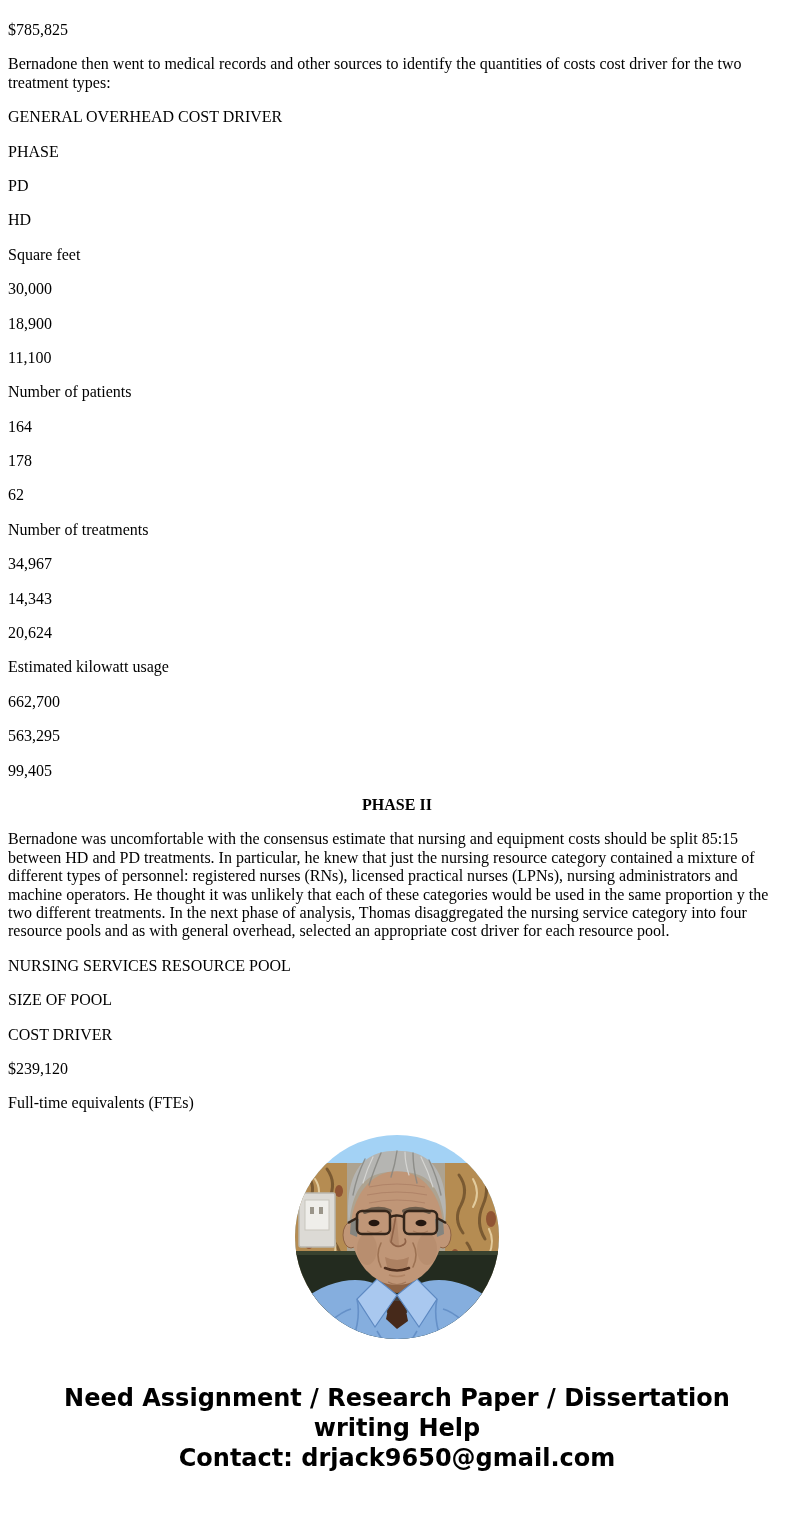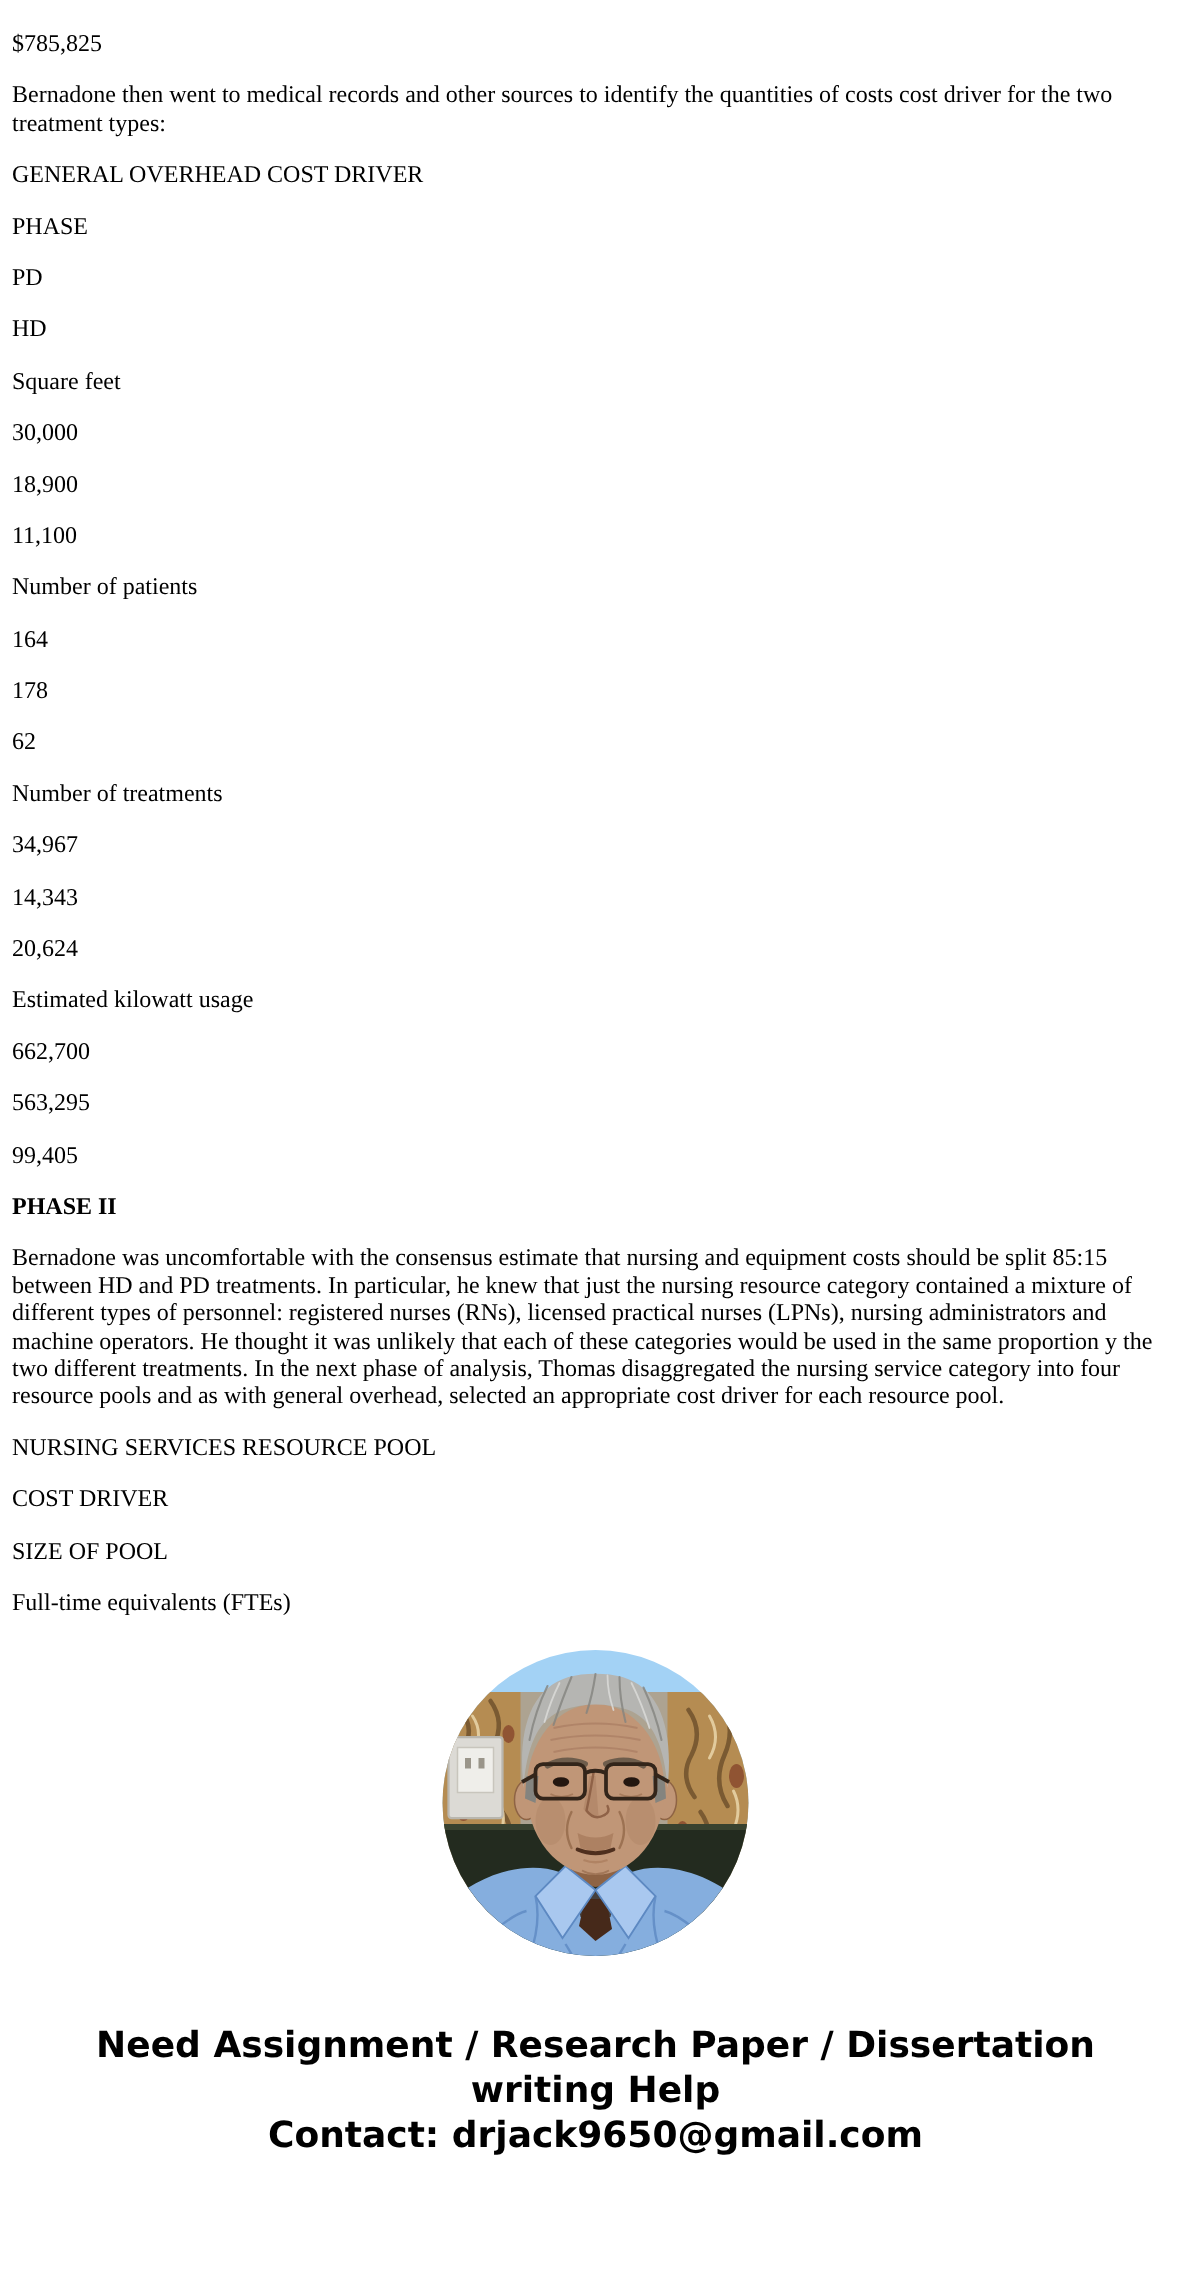--- a/index.html
+++ b/index.html
@@ -20,20 +20,21 @@
   .line {
     margin: 16px 0;
     line-height: 1.15;
     font-family: Liberation Serif, serif;
   }
   .line.first {
     margin-top: 13px;
   }
   .bold {
     font-weight: bold;
+    text-align: center;
   }
   .avatar-wrap {
     text-align: center;
     margin-top: 22px;
   }
   .avatar {
     width: 204px;
     height: 204px;
     display: inline-block;
     vertical-align: top;
@@ -82,23 +83,24 @@
   <p class="line">Estimated kilowatt usage</p>
   <p class="line">662,700</p>
   <p class="line">563,295</p>
   <p class="line">99,405</p>
 
   <p class="line bold">PHASE II</p>
 
   <p class="line">Bernadone was uncomfortable with the consensus estimate that nursing and equipment costs should be split 85:15 between HD and PD treatments. In particular, he knew that just the nursing resource category contained a mixture of different types of personnel: registered nurses (RNs), licensed practical nurses (LPNs), nursing administrators and machine operators. He thought it was unlikely that each of these categories would be used in the same proportion y the two different treatments. In the next phase of analysis, Thomas disaggregated the nursing service category into four resource pools and as with general overhead, selected an appropriate cost driver for each resource pool.</p>
 
   <p class="line">NURSING SERVICES RESOURCE POOL</p>
+  <p class="line">SIZE OF POOL</p>
   <p class="line">COST DRIVER</p>
-  <p class="line">SIZE OF POOL</p>
-
+
+  <p class="line">$239,120</p>
   <p class="line">Full-time equivalents (FTEs)</p>
 
   <div class="avatar-wrap">
     <svg class="avatar" viewBox="0 0 204 204" aria-hidden="true">
       <defs>
         <clipPath id="circ">
             <circle cx="102" cy="102" r="102"></circle>
           </clipPath>
       </defs>
       <g clip-path="url(#circ)">

